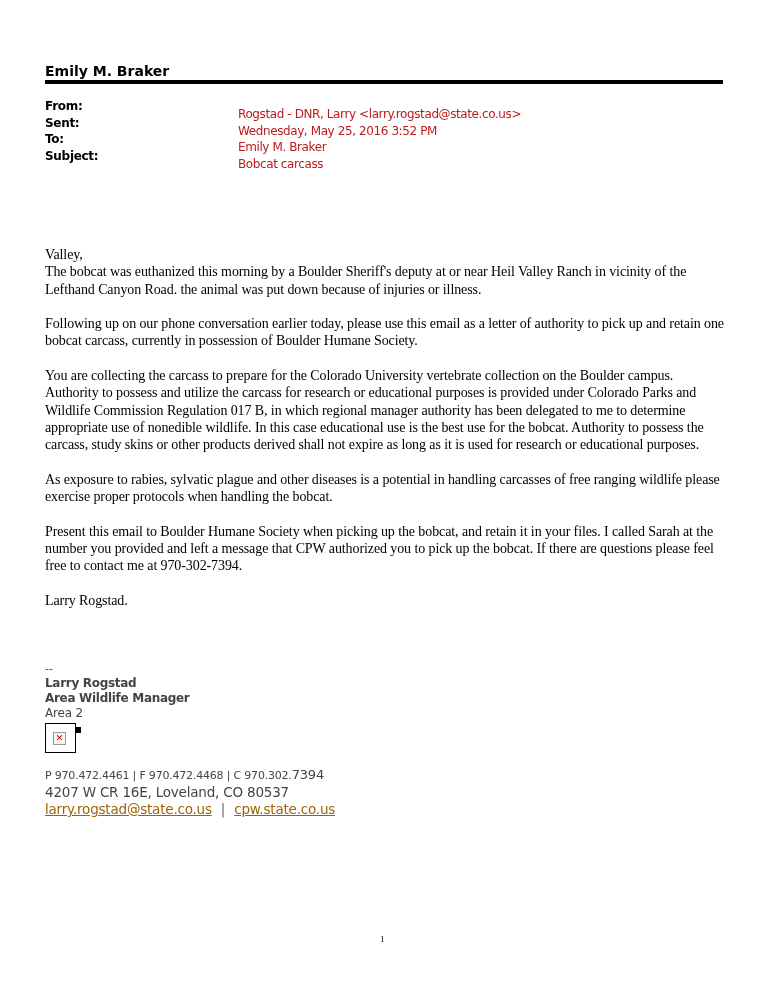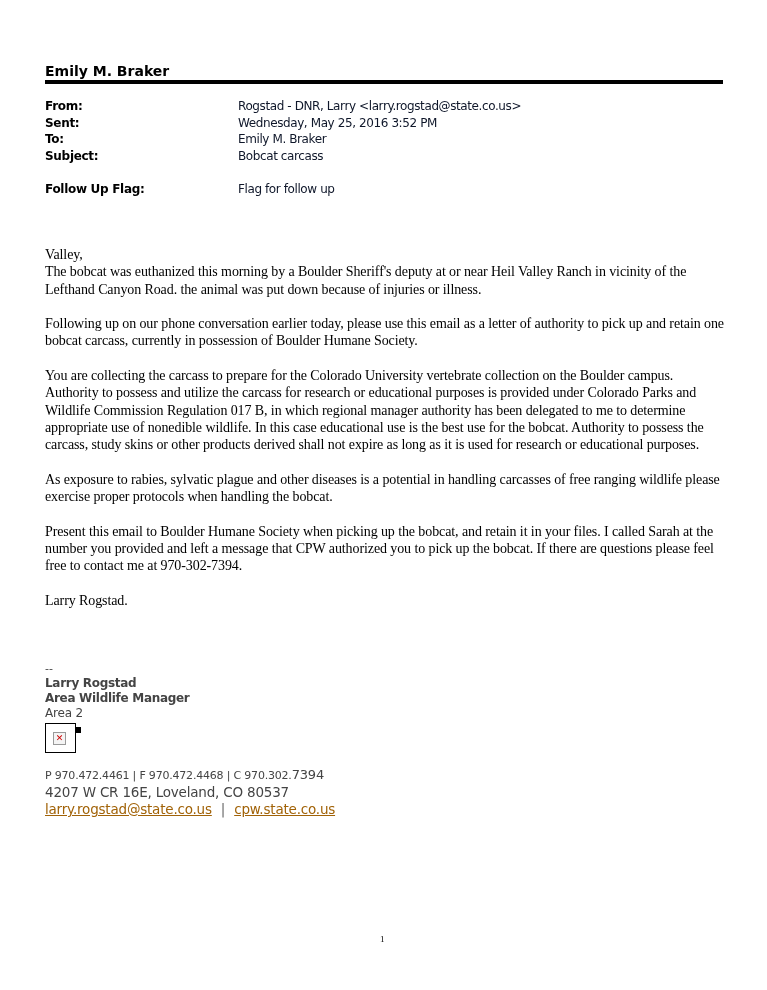--- a/index.html
+++ b/index.html
@@ -3,21 +3,21 @@
   <meta charset="utf-8">
   <style>
     html, body { margin: 0; padding: 0; background: #ffffff; }
     body { width: 767px; height: 990px; position: relative; overflow: hidden; color: #000; }
     .page { position: absolute; left: 0; top: 0; width: 767px; height: 941px; }
     .owner { position: absolute; left: 45px; top: 63px; font-family: "DejaVu Sans", sans-serif; font-weight: bold; font-size: 14px; }
     .rule { position: absolute; left: 45px; top: 80px; width: 678px; height: 4px; background: #000; }
     .hdr { position: absolute; left: 45px; font-family: "DejaVu Sans", sans-serif; font-size: 12px; line-height: 16.5px; }
     .hdr .row { display: flex; height: 16.5px; }
     .hdr .lbl { width: 193px; font-weight: bold; letter-spacing: -0.3px; }
-    .hdr .val { letter-spacing: -0.4px; color: #0f172a; }
+    .hdr .val { letter-spacing: -0.4px; color: #b91c1c; margin-top: 8px; }
     .body { position: absolute; left: 45px; top: 246px; width: 680px; font-family: "Liberation Serif", serif; font-size: 14px; line-height: 17.3px; letter-spacing: -0.1px; }
     .body p { margin: 0 0 17.3px 0; }
     .body p.greet { margin: 0; }
     .sig { position: absolute; left: 45px; top: 662px; font-family: "DejaVu Sans", sans-serif; color: #444; }
     .sig .dash { font-size: 11px; line-height: 14px; }
     .sig .nm { font-size: 12px; font-weight: bold; line-height: 15px; letter-spacing: -0.3px; }
     .sig .area { font-size: 12px; line-height: 14px; letter-spacing: -0.2px; }
     .imgbox { position: absolute; left: 45px; top: 723px; width: 29px; height: 28px; border: 1px solid #000; }
     .imgbox .broken { position: absolute; left: 7px; top: 8px; width: 11px; height: 11px; border: 1px solid #999; background: #f4f4f4; color: #c00; font-size: 9px; line-height: 11px; text-align: center; font-family: "DejaVu Sans", sans-serif; font-weight: bold; }
     .imgbox .tag { position: absolute; left: 29px; top: 3px; width: 6px; height: 6px; background: #000; }
@@ -51,24 +51,20 @@
       <span class="lbl">To:</span>
       <span class="val">Emily M. Braker</span>
     </div>
     <div class="row">
       <span class="lbl">Subject:</span>
       <span class="val">Bobcat carcass</span>
     </div>
   </div>
 
   <div class="hdr" style="top:181px;">
-    <div class="row">
-      <span class="lbl">Follow Up Flag:</span>
-      <span class="val">Flag for follow up</span>
-    </div>
   </div>
 
   <div class="body">
     <p class="greet">Valley,</p>
     <p>The bobcat was euthanized this morning by a Boulder Sheriff's deputy at or near Heil Valley Ranch in vicinity of the Lefthand Canyon Road.  the animal was put down because of injuries or illness.</p>
     <p>Following up on our phone conversation earlier today, please use this email as a letter of authority to pick up and retain one bobcat carcass, currently in possession of Boulder Humane Society.</p>
     <p>You are collecting the carcass to prepare for the Colorado University vertebrate collection on the Boulder campus.  Authority to possess and utilize the carcass for research or educational purposes is provided under Colorado Parks and Wildlife Commission Regulation 017 B, in which regional manager authority has been delegated to me to determine appropriate use of nonedible wildlife.  In this case educational use is the best use for the bobcat. Authority to possess the carcass, study skins or other products derived shall not expire as long as it is used for research or educational purposes.</p>
     <p>As exposure to rabies, sylvatic plague and other diseases is a potential in handling carcasses of free ranging wildlife please exercise proper protocols when handling the bobcat.</p>
     <p>Present this email to Boulder Humane Society when picking up the bobcat, and retain it in your files.   I called Sarah at the number you provided and left a message that CPW authorized you to pick up the bobcat.   If there are questions please feel free to contact me at 970-302-7394.</p>
     <p>Larry Rogstad.</p>

